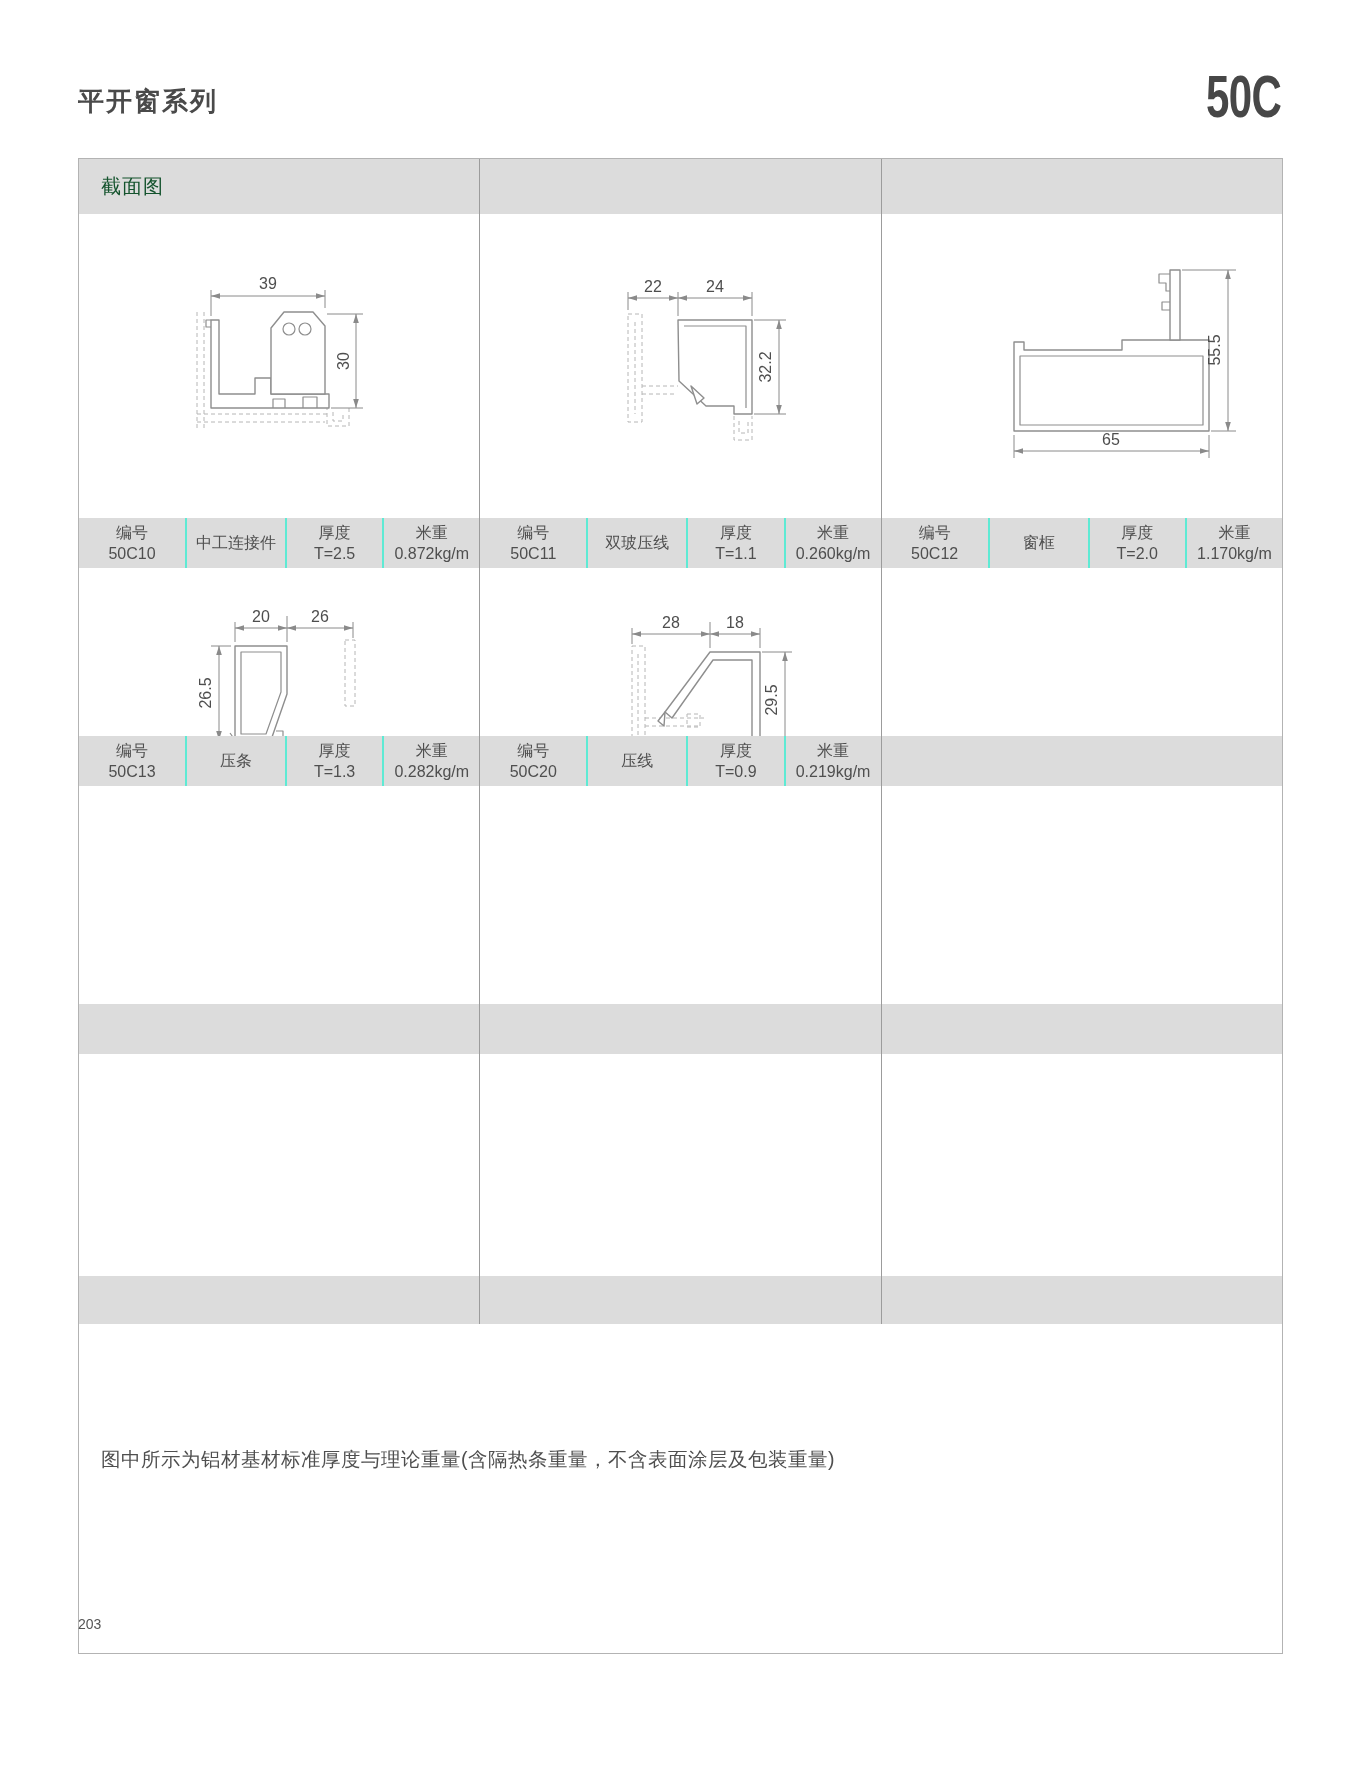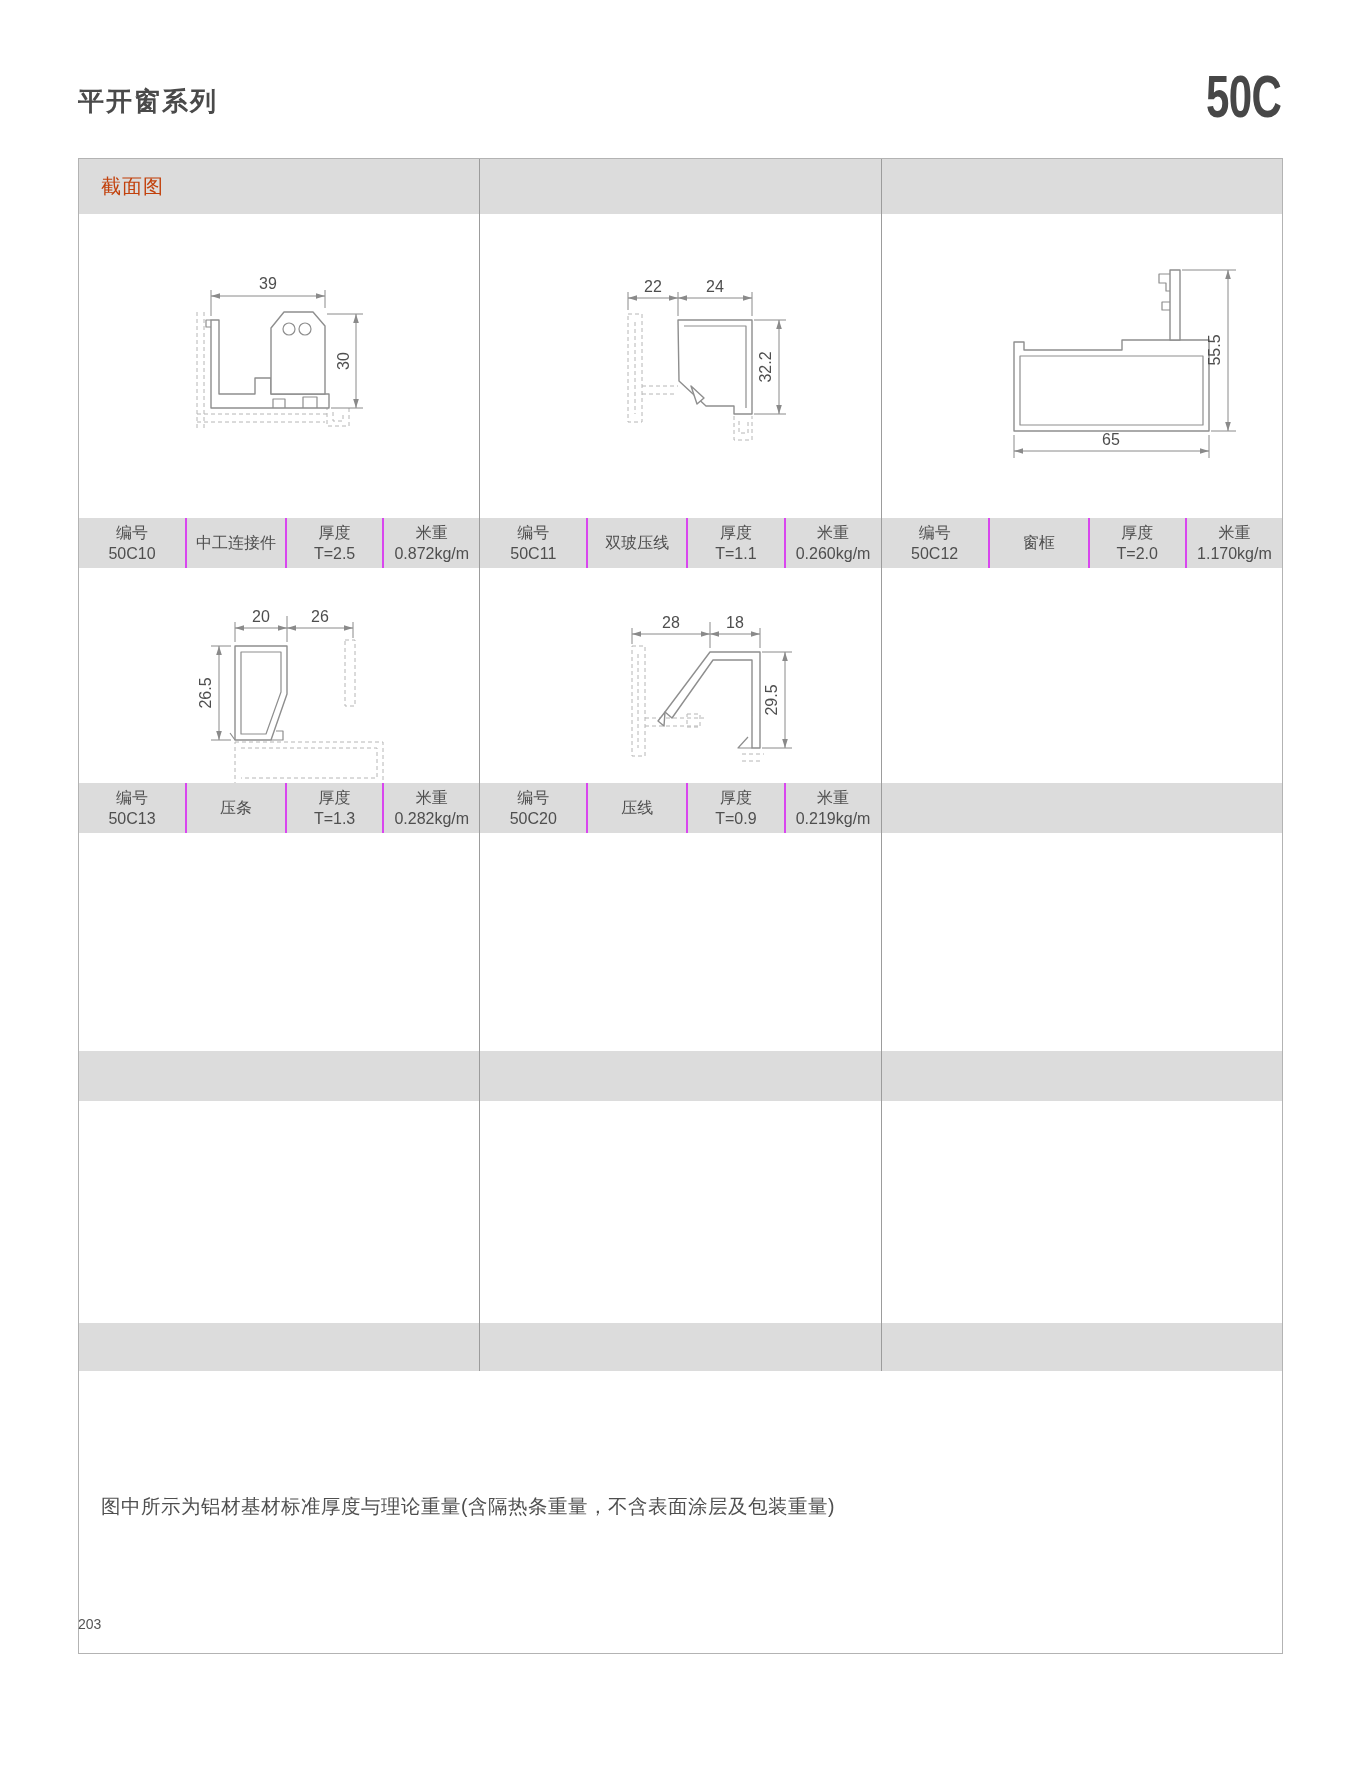--- a/index.html
+++ b/index.html
@@ -12,29 +12,29 @@
               transform:scaleX(.70);transform-origin:100% 50%;letter-spacing:-1px;}
 
   
   .sheet{position:absolute;left:78px;top:158px;width:1203px;height:1494px;border:1px solid #b3b3b3;box-sizing:content-box;background:#fff;}
   .row{display:flex;width:100%;box-sizing:border-box;}
   .col{flex:1 1 0;box-sizing:border-box;position:relative;}
   .col + .col{border-left:1px solid #9c9c9c;}
 
   .header-row{height:55px;}
   .header-row .col{background:#dcdcdc;display:flex;align-items:center;}
-  .header-row .hd-label{font-size:20px;color:#c2410c;padding-left:22px;letter-spacing:1px;}
+  .header-row .hd-label{font-size:20px;color:#14532d;padding-left:22px;letter-spacing:1px;}
 
   .draw-row-1{height:304px;}
-  .draw-row-2{height:215px;}
+  .draw-row-2{height:168px;}
   .draw-row-1 svg,.draw-row-2 svg{position:absolute;}
 
   .data-row-1{height:50px;}
   .data-row-2{height:50px;}
-  .cells{display:grid;grid-template-columns:1.08fr 1fr .97fr .97fr;gap:2px;height:100%;background:#d946ef;}
+  .cells{display:grid;grid-template-columns:1.08fr 1fr .97fr .97fr;gap:2px;height:100%;background:#5eead4;}
   .cell{background:#dcdcdc;display:flex;flex-direction:column;justify-content:center;align-items:center;
         font-size:16px;line-height:1.32;color:#4f4f4f;text-align:center;}
   .grayfill{background:#dcdcdc;height:100%;}
 
   .blank-row-1{height:218px;}
   .band-row-1{height:50px;}
   .blank-row-2{height:222px;}
   .band-row-2{height:48px;}
   .band-row-1 .col,.band-row-2 .col{background:#dcdcdc;}
 

